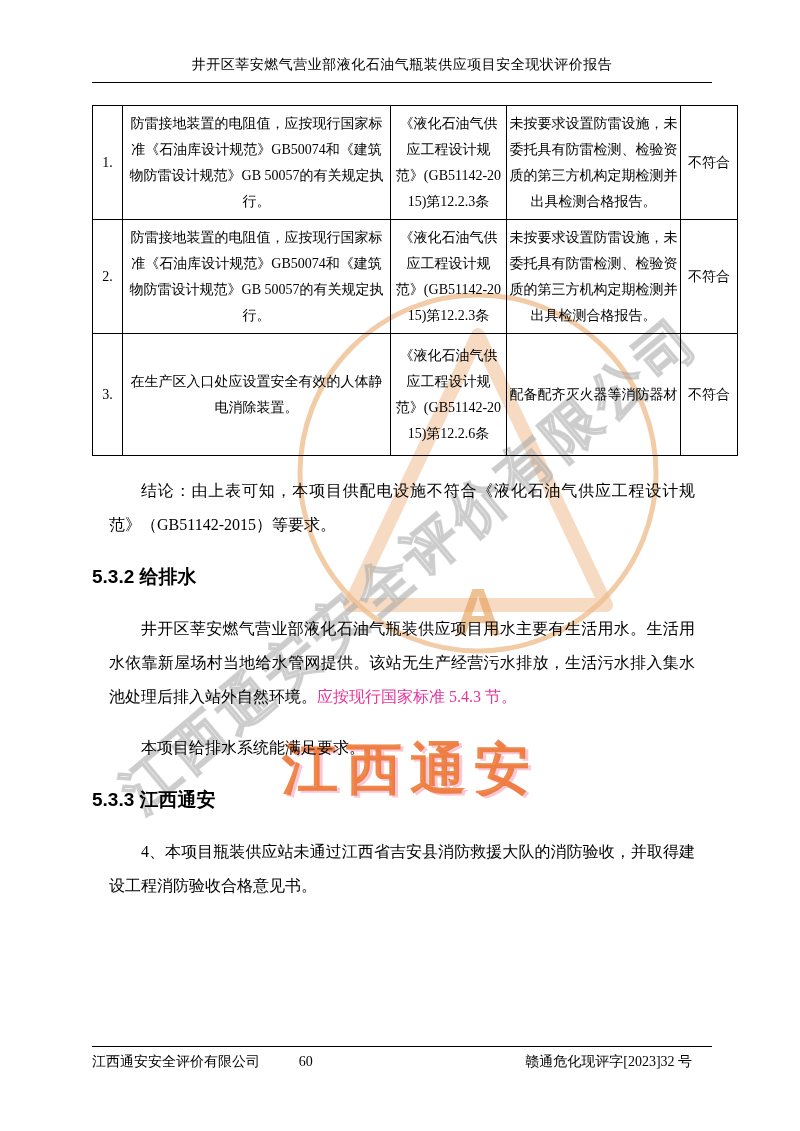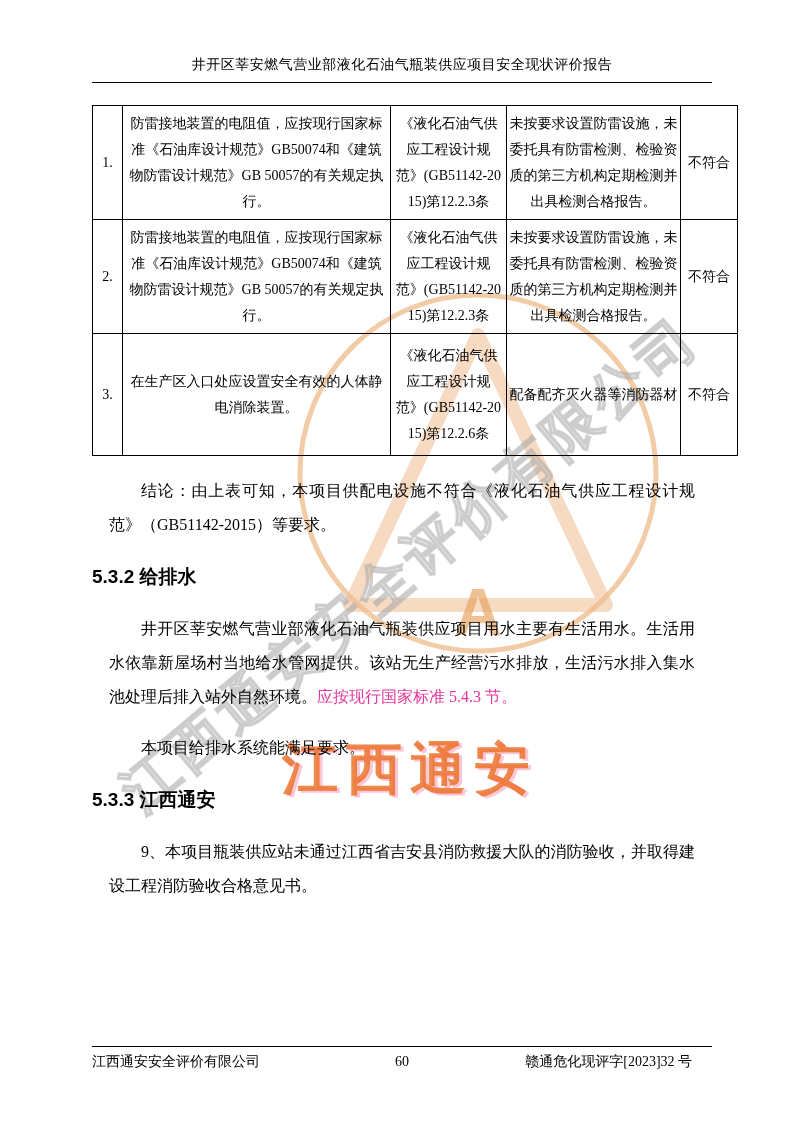--- a/index.html
+++ b/index.html
@@ -74,21 +74,21 @@
 
   .doc-footer {
     position: absolute; z-index: 2;
     left: 92px; right: 88px; top: 1046px;
     border-top: 1px solid #000;
     padding-top: 6px;
     display: flex; align-items: baseline;
     font-size: 14px;
   }
   .doc-footer .f-left  { flex: 1; text-align: left; }
-  .doc-footer .f-mid   { flex: 1; text-align: center; }
+  .doc-footer .f-mid   { flex: 1; text-align: left; }
   .doc-footer .f-right { flex: 1; text-align: center; white-space: nowrap; }
 </style>
 </head>
 <body>
 
 <div class="page">
 
   <div class="watermark-layer">
     <svg class="wm-seal" width="380" height="380" viewBox="0 0 380 380">
       <circle cx="190" cy="190" r="178" fill="none" stroke="#E8A25E" stroke-width="5" opacity="0.55"></circle>
@@ -142,21 +142,21 @@
 
     <div class="sec-heading">5.3.2 给排水</div>
 
     <p class="para indent"><span>井开区莘安燃气营业部液化石油气瓶装供应项目用水主要有生活用水。生活用水依靠新屋场村当地给水管网提供。该站无生产经营污水排放，生活污水排入集水池处理后排入站外自然环境。</span><span class="text-pink">应按现行国家标准 5.4.3 节。</span></p>
 
     <p class="para indent">本项目给排水系统能满足要求。</p>
 
     <div class="sec-heading">5.3.3 江西通安</div>
 
 
-    <p class="para indent">9、本项目瓶装供应站未通过江西省吉安县消防救援大队的消防验收，并取得建设工程消防验收合格意见书。</p>
+    <p class="para indent">4、本项目瓶装供应站未通过江西省吉安县消防救援大队的消防验收，并取得建设工程消防验收合格意见书。</p>
 
 
   </div>
 
   <div class="doc-footer">
     <span class="f-left">江西通安安全评价有限公司</span>
     <span class="f-mid">60</span>
     <span class="f-right">赣通危化现评字[2023]32 号</span>
   </div>
 

